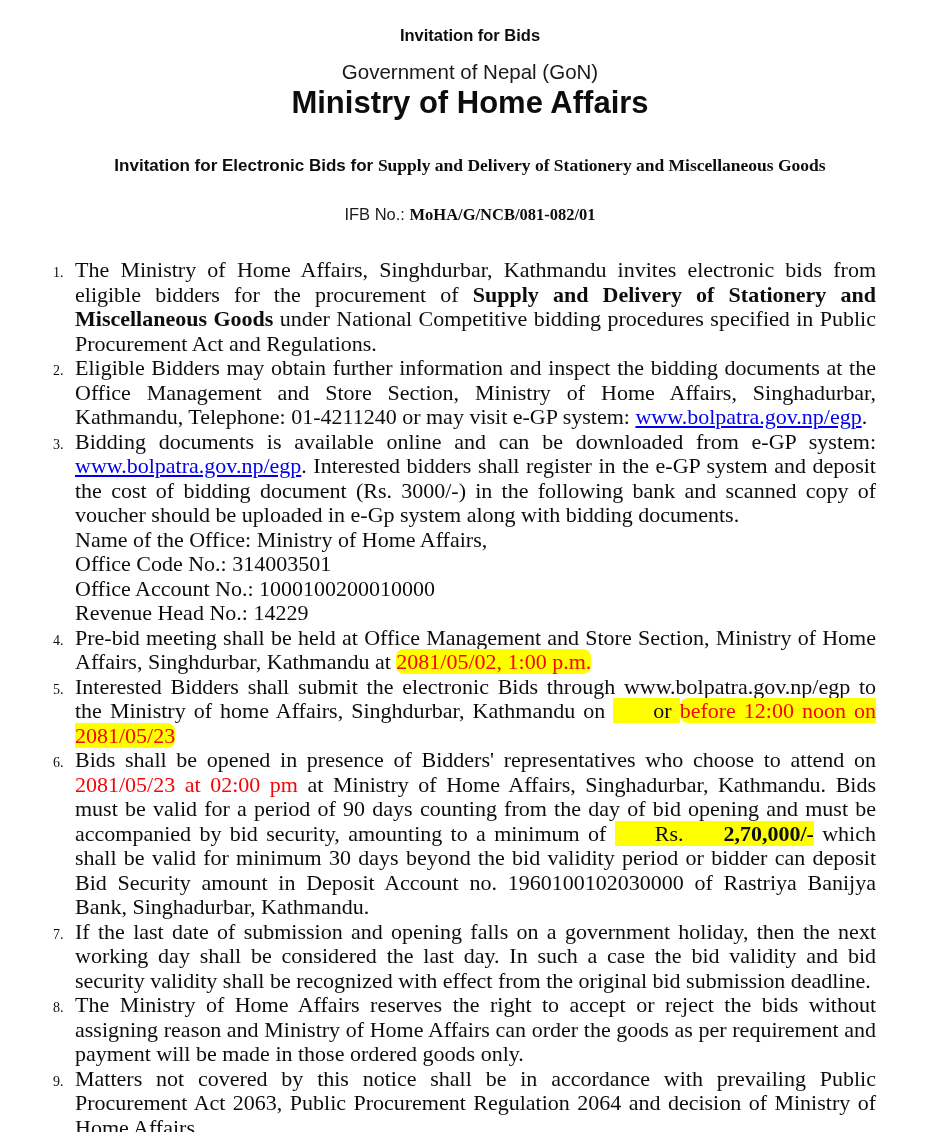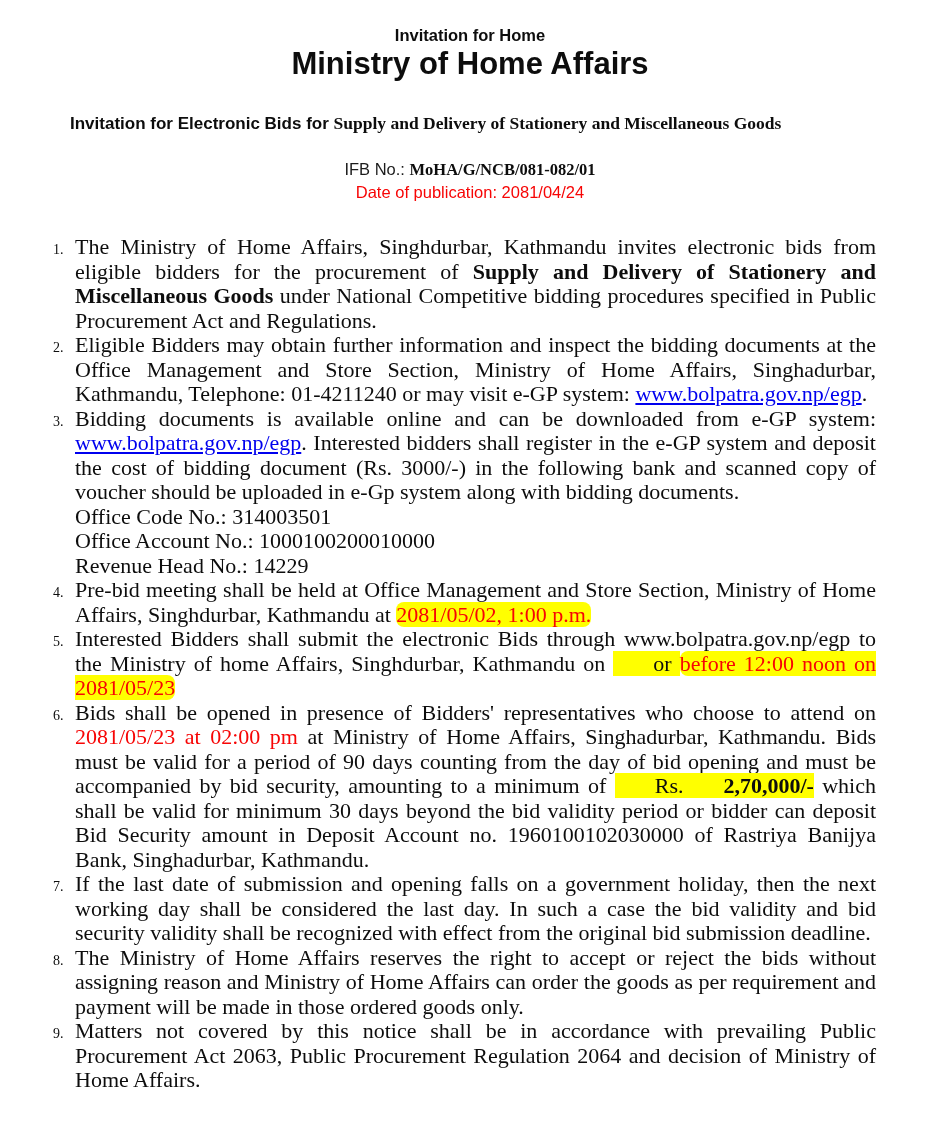--- a/index.html
+++ b/index.html
@@ -34,22 +34,22 @@
     font-family: Liberation Sans, sans-serif;
     font-weight: bold;
     font-size: 31px;
     margin-top: 1px;
   }
   .subtitle {
     margin: 29px auto 0;
     width: 800px;
     font-weight: bold;
     font-size: 17px;
-    line-height: 25px;
-    text-align: left;
+    line-height: 30px;
+    text-align: center;
   }
   .subtitle .prefix { font-family: "Liberation Sans", sans-serif; }
   .subtitle .subject { font-family: "Liberation Serif", serif; font-size: 17.5px; }
   .ifb { margin-top: 24px; font-size: 16.5px; }
   .ifb .label { font-family: "Liberation Sans", sans-serif; color: #1c1c1c; }
   .ifb .value { font-family: "Liberation Serif", serif; font-weight: bold; }
   .pubdate {
     font-family: "Liberation Sans", sans-serif;
     font-size: 16.5px;
     color: var(--red);
@@ -77,27 +77,27 @@
   .red { color: var(--red); }
   .hl { background: var(--yellow); padding-left: 40px; }
   .hl-red { background: var(--yellow); color: var(--red); border-radius: 8px; }
   a.link { color: var(--link); text-decoration: underline; cursor: pointer; }
 </style>
 </head>
 <body>
 
 <div class="page">
 
-  <div class="center doc-type">Invitation for Home</div>
+  <div class="center doc-type">Invitation for Bids</div>
+  <div class="center gov">Government of Nepal (GoN)</div>
   <div class="center ministry">Ministry of Home Affairs</div>
 
   <div class="subtitle"><span class="prefix">Invitation for Electronic Bids for </span><span class="subject">Supply and Delivery of Stationery and Miscellaneous Goods</span></div>
 
   <div class="center ifb"><span class="label">IFB No.: </span><span class="value">MoHA/G/NCB/081-082/01</span></div>
-  <div class="center pubdate">Date of publication: 2081/04/24</div>
 
   <ol class="list">
 
     <li class="item">
       <span class="num">1.</span>
       <div class="content">
           <div class="para"><span>The Ministry of Home Affairs, Singhdurbar, Kathmandu invites electronic bids from eligible bidders for the procurement of </span><span class="bold">Supply and Delivery of Stationery and Miscellaneous Goods</span><span> under National Competitive bidding procedures specified in Public Procurement Act and Regulations.</span></div>
         </div>
     </li>
 
@@ -105,20 +105,21 @@
       <span class="num">2.</span>
       <div class="content">
           <div class="para"><span>Eligible Bidders may obtain further information and inspect the bidding documents at the Office Management and Store Section, Ministry of Home Affairs, Singhadurbar, Kathmandu, Telephone: 01-4211240 or may visit e-GP system: </span><a class="link" href="#">www.bolpatra.gov.np/egp</a><span>.</span></div>
         </div>
     </li>
 
     <li class="item">
       <span class="num">3.</span>
       <div class="content">
         <div class="para"><span>Bidding documents is available online and can be downloaded from e-GP system: </span><a class="link" href="#">www.bolpatra.gov.np/egp</a><span>. Interested bidders shall register in the e-GP system and deposit the cost of bidding document (Rs. 3000/-) in the following bank and scanned copy of voucher should be uploaded in e-Gp system along with bidding documents.</span></div>
+        <div class="bank-line">Name of the Office: Ministry of Home Affairs,</div>
         <div class="bank-line">Office Code No.: 314003501</div>
         <div class="bank-line">Office Account No.: 1000100200010000</div>
         <div class="bank-line">Revenue Head No.: 14229</div>
       </div>
     </li>
 
     <li class="item">
       <span class="num">4.</span>
       <div class="content">
           <div class="para"><span>Pre-bid meeting shall be held at Office Management and Store Section, Ministry of Home Affairs, Singhdurbar, Kathmandu at </span><span class="hl-red">2081/05/02, 1:00 p.m.</span></div>

